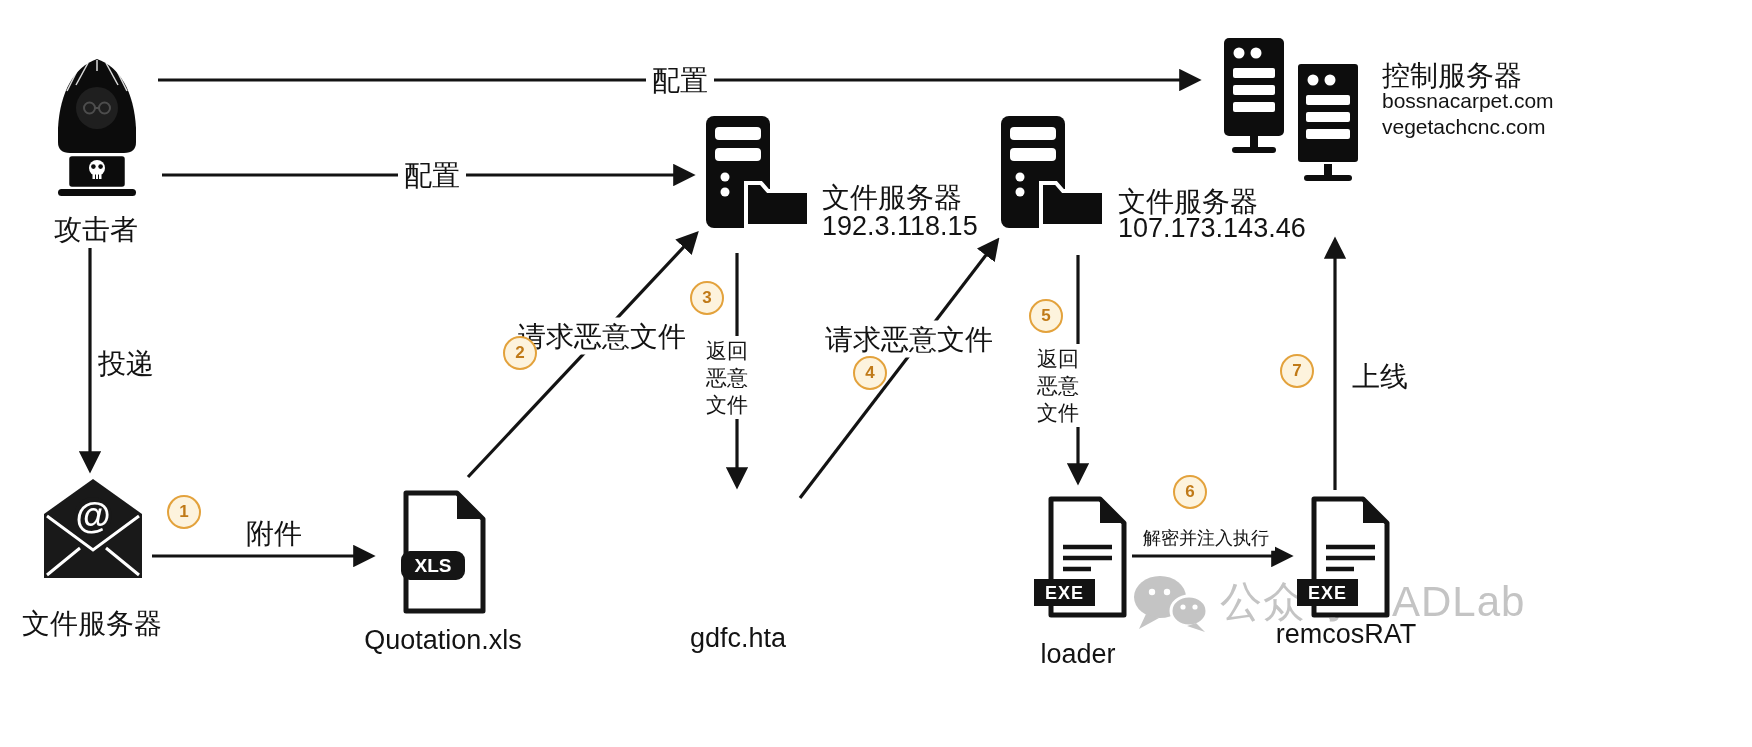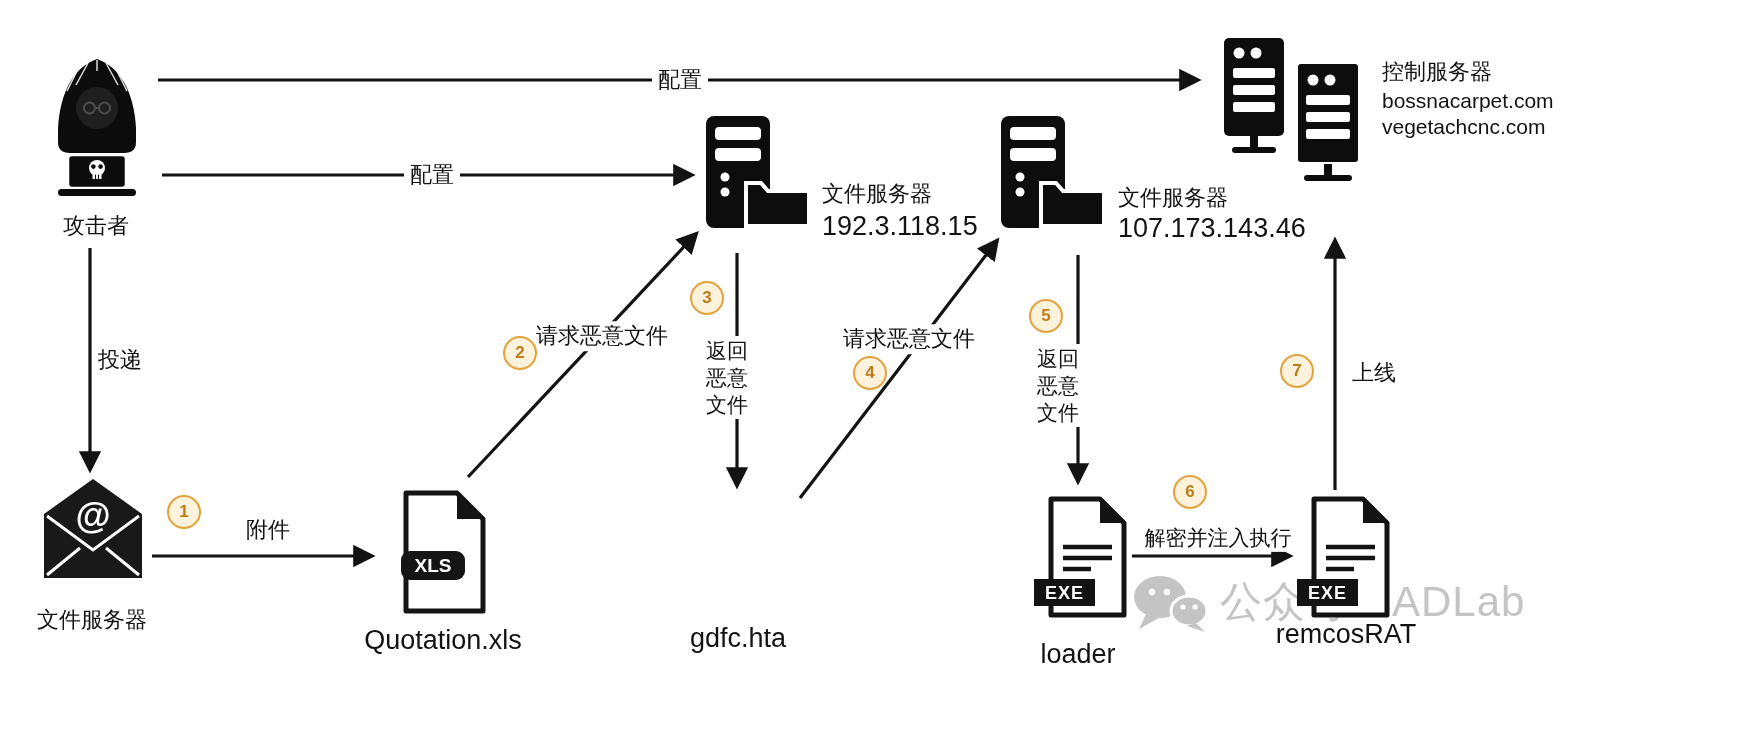--- a/index.html
+++ b/index.html
@@ -12,21 +12,21 @@
     position:relative; width:1752px; height:747px;
     background:#ffffff; overflow:hidden;
   }
   .wires { position:absolute; inset:0; z-index:2; pointer-events:none; }
   .node  { position:absolute; z-index:3; line-height:0; }
   .node svg { display:block; }
   .lbl {
     position:absolute; z-index:4; font-size:20px; color:#131313;
     white-space:nowrap; line-height:1.25;
   }
-  .cn   { font-size:22px; }
+  .cn   { font-size:28px; }
   .sm   { font-size:27px; }
   .ctr  { transform:translate(-50%,-50%); }
   .ctrx { transform:translateX(-50%); }
   .onwire { background:#ffffff; padding:1px 6px; }
   .vlabel { text-align:right; line-height:27px; font-size:21px; }
   .step {
     position:absolute; z-index:5; width:34px; height:34px; border-radius:50%;
     border:2px solid var(--step-border,#e3a23c);
     background:var(--step-fill,#fdf3dd);
     color:var(--step-text,#c07a18);
@@ -213,21 +213,21 @@
     <div>返回</div>
     <div>恶意</div>
     <div>文件</div>
   </div>
   <div class="lbl cn ctr onwire" style="left:909px; top:339px;">请求恶意文件</div>
   <div class="lbl vlabel ctrx onwire" style="left:1058px; top:344px;">
     <div>返回</div>
     <div>恶意</div>
     <div>文件</div>
   </div>
-  <div class="lbl ctr onwire" style="left:1206px; top:538px; font-size:21px;margin-left:12px;">解密并注入执行</div>
+  <div class="lbl ctr onwire" style="left:1206px; top:538px; font-size:18px;">解密并注入执行</div>
   <div class="lbl cn onwire" style="left:1346px; top:358px;">上线</div>
 
   <div class="step" style="left:167px;  top:495px;">1</div>
   <div class="step" style="left:503px;  top:336px;">2</div>
   <div class="step" style="left:690px;  top:281px;">3</div>
   <div class="step" style="left:853px;  top:356px;">4</div>
   <div class="step" style="left:1029px; top:299px;">5</div>
   <div class="step" style="left:1173px; top:475px;">6</div>
   <div class="step" style="left:1280px; top:354px;">7</div>
 

